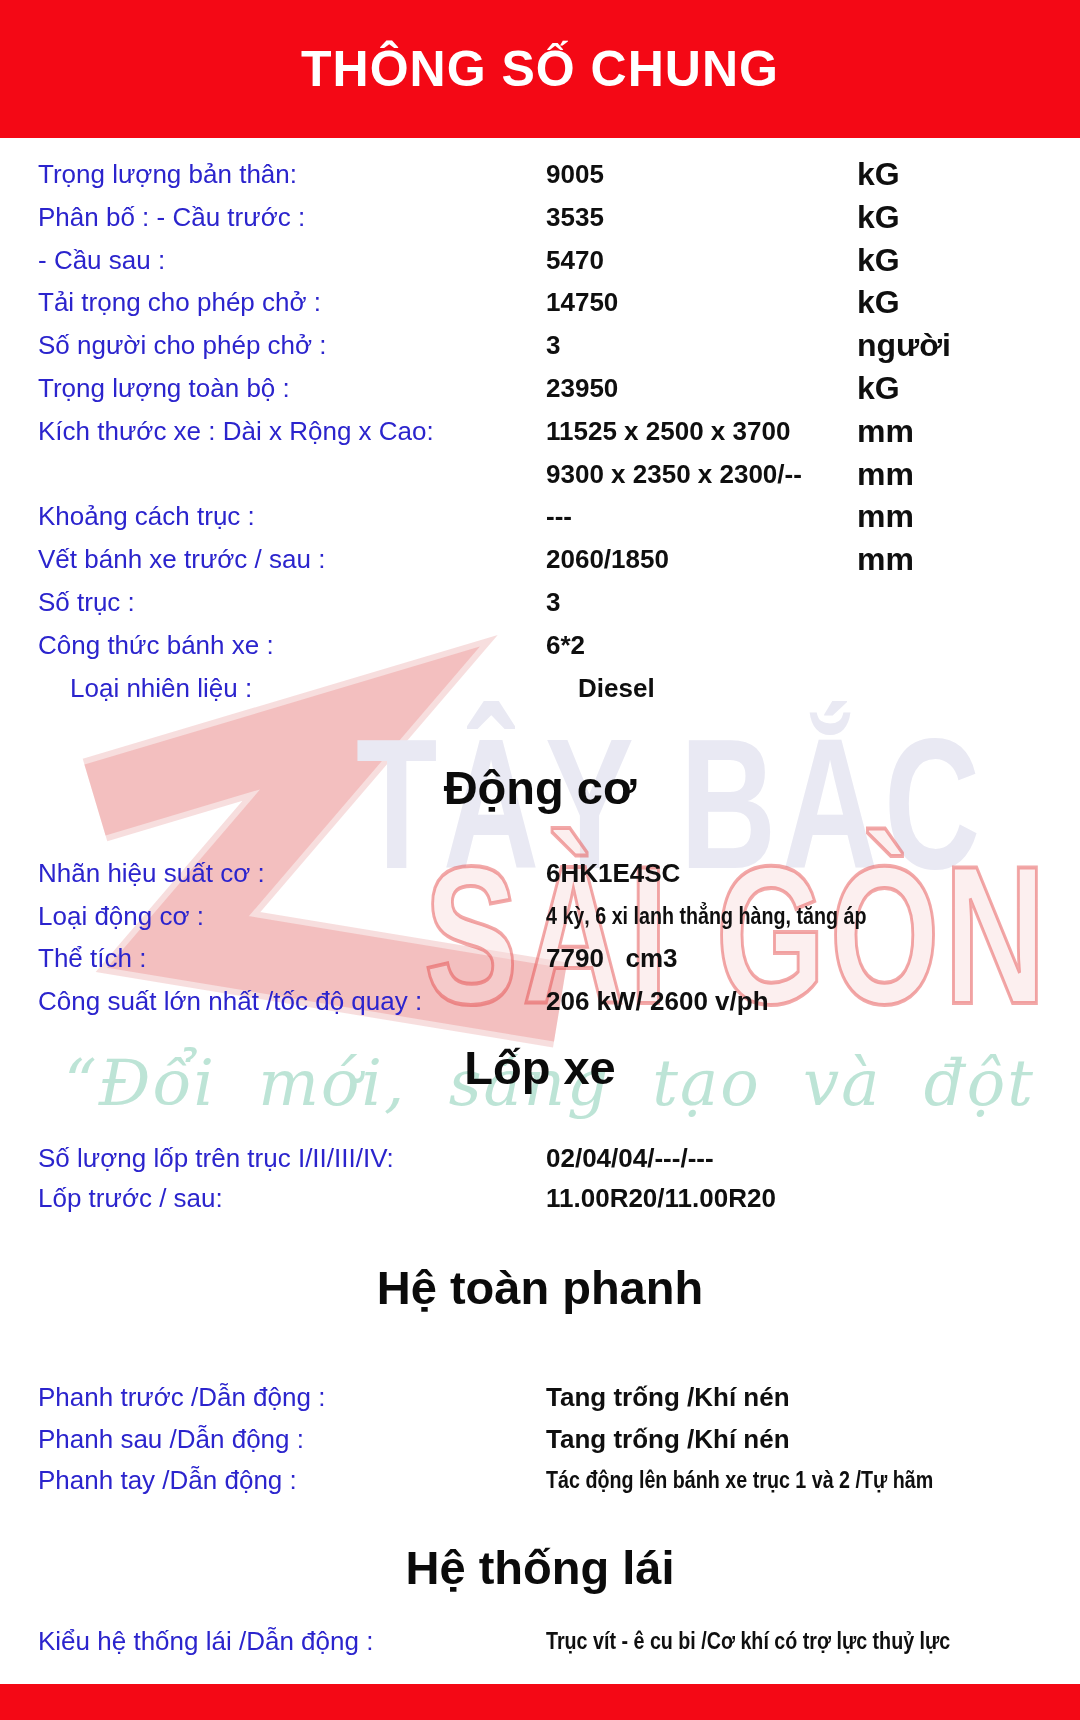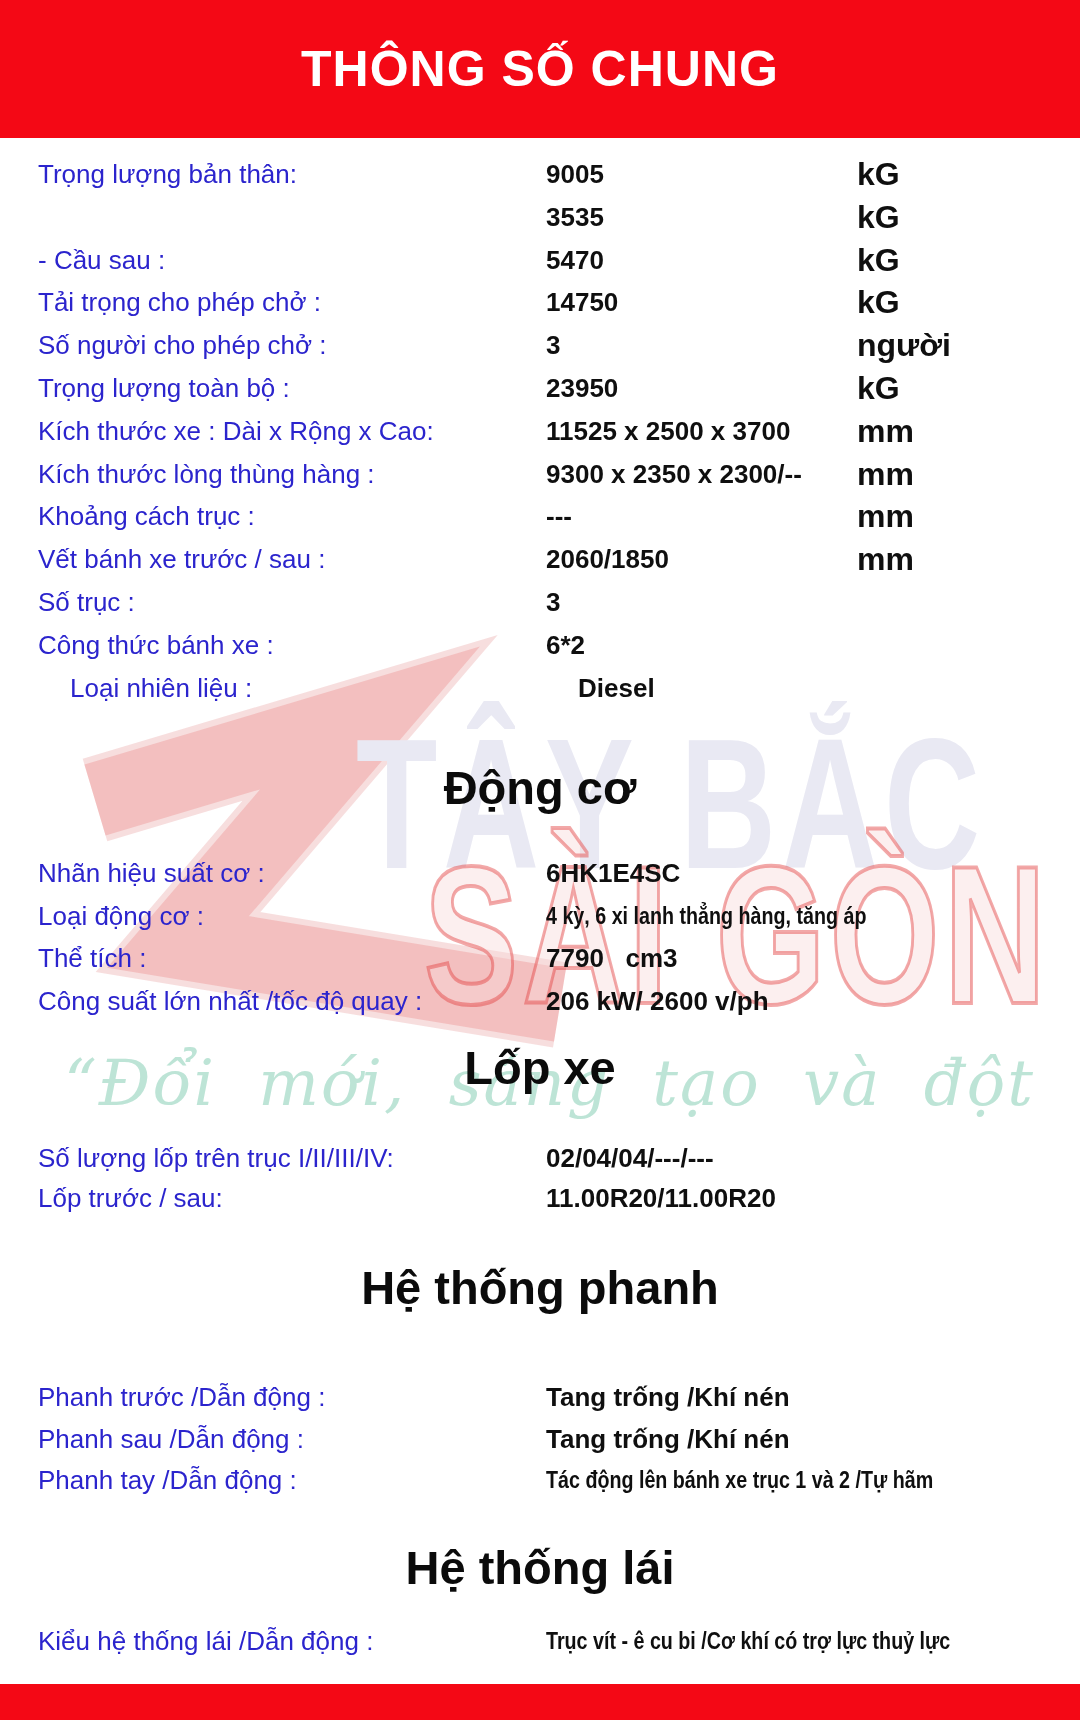--- a/index.html
+++ b/index.html
@@ -64,30 +64,31 @@
 <div class="wm wm-top">TÂY BẮC</div>
 <div class="wm wm-bottom">SÀI GÒN</div>
 <div class="wm wm-tagline">“Đổi mới, sáng tạo và đột phá”</div>
 
 <div class="header-bar">
   <span class="page-title">THÔNG SỐ CHUNG</span>
 </div>
 
 <div class="section-heading h-engine">Động cơ</div>
 <div class="section-heading h-tires">Lốp xe</div>
-<div class="section-heading h-brakes">Hệ thống phanh</div>
+<div class="section-heading h-brakes">Hệ toàn phanh</div>
 <div class="section-heading h-steering">Hệ thống lái</div>
 
 <div class="content" id="rows-layer">
     <div class="spec-row" style="top: 153px;">
       <span class="spec-label">Trọng lượng bản thân:</span>
       <span class="spec-value">9005</span>
       <span class="spec-unit">kG</span>
     </div>
     <div class="spec-row" style="top: 195.8px;">
+      <span class="spec-label">Phân bố : - Cầu trước :</span>
       <span class="spec-value">3535</span>
       <span class="spec-unit">kG</span>
     </div>
     <div class="spec-row" style="top: 238.6px;">
       <span class="spec-label">- Cầu sau :</span>
       <span class="spec-value">5470</span>
       <span class="spec-unit">kG</span>
     </div>
     <div class="spec-row" style="top: 281.4px;">
       <span class="spec-label">Tải trọng cho phép chở :</span>
@@ -103,21 +104,20 @@
       <span class="spec-label">Trọng lượng toàn bộ :</span>
       <span class="spec-value">23950</span>
       <span class="spec-unit">kG</span>
     </div>
     <div class="spec-row" style="top: 409.8px;">
       <span class="spec-label">Kích thước xe : Dài x Rộng x Cao:</span>
       <span class="spec-value">11525 x 2500 x 3700</span>
       <span class="spec-unit">mm</span>
     </div>
     <div class="spec-row" style="top: 452.6px;">
-      <span class="spec-label">Kích thước lòng thùng hàng :</span>
       <span class="spec-value">9300 x 2350 x 2300/--</span>
       <span class="spec-unit">mm</span>
     </div>
     <div class="spec-row" style="top: 495.4px;">
       <span class="spec-label">Khoảng cách trục :</span>
       <span class="spec-value">---</span>
       <span class="spec-unit">mm</span>
     </div>
     <div class="spec-row" style="top: 538.2px;">
       <span class="spec-label">Vết bánh xe trước / sau :</span>

